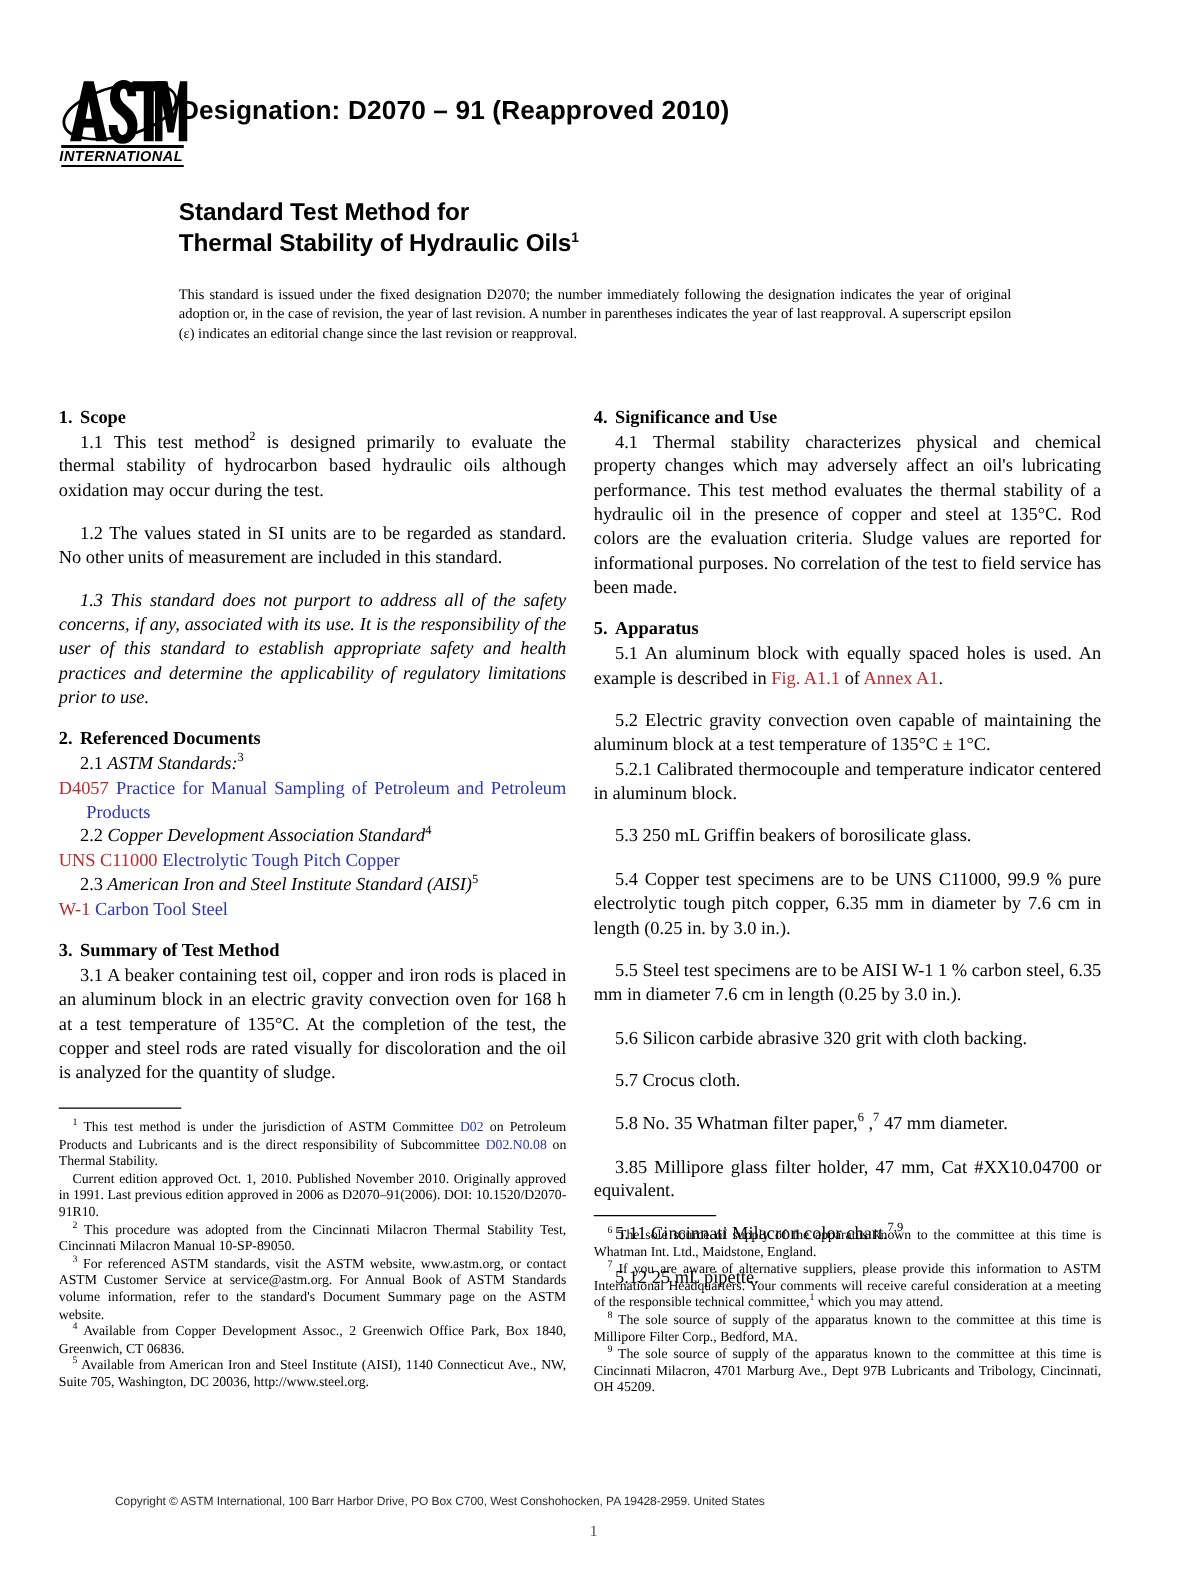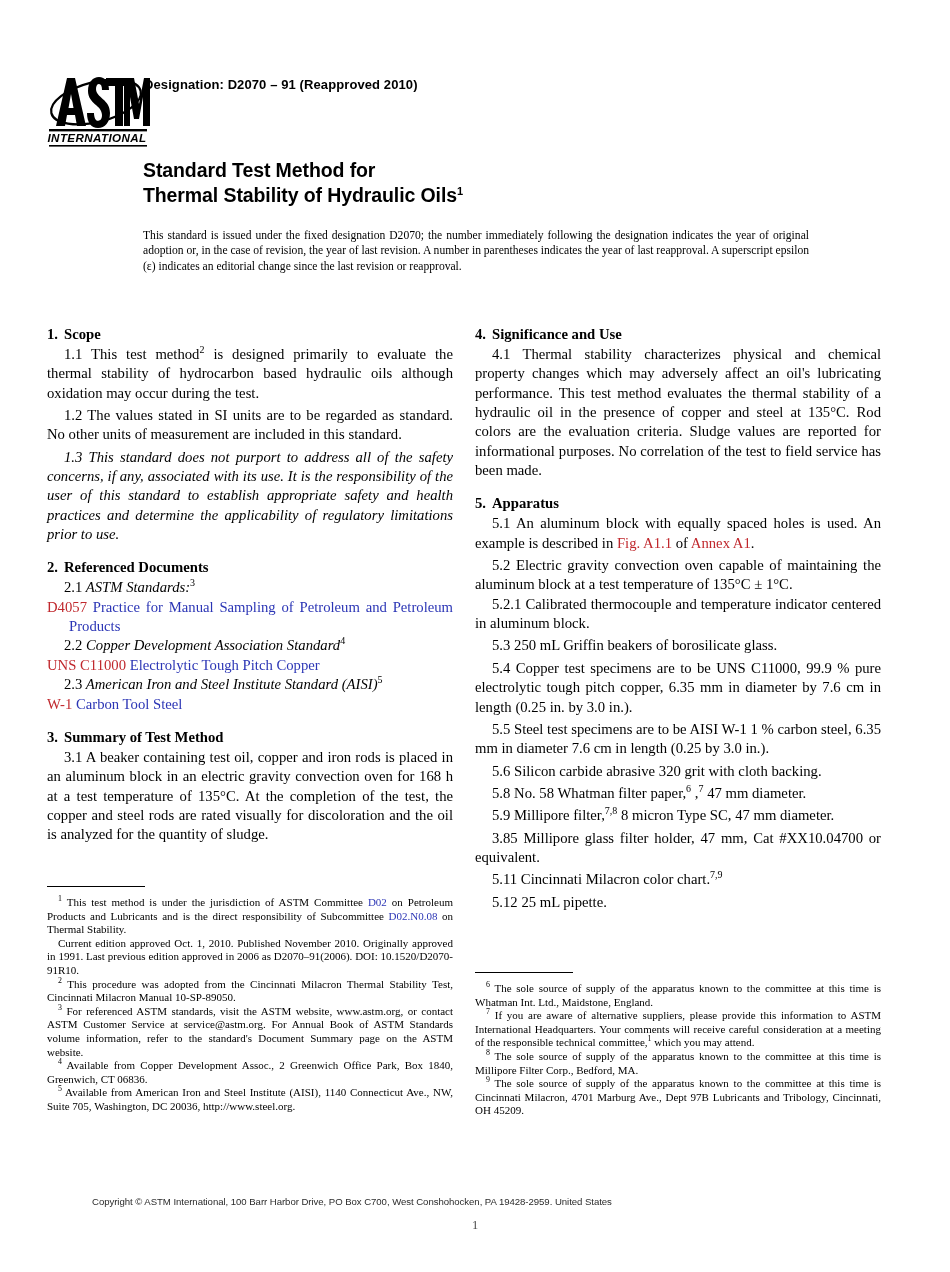--- a/index.html
+++ b/index.html
@@ -27,33 +27,33 @@
   .masthead {
     position: absolute;
     left: 46px;
     top: 58px;
     width: 860px;
     height: 86px;
   }
   .logo {
     position: absolute;
     left: 0;
-    top: 13px;
+    top: 0;
     width: 104px;
     height: 80px;
   }
   .logo svg { display: block; }
 
   .designation {
     position: absolute;
     left: 98px;
     top: 19px;
     font-family: "Liberation Sans", "DejaVu Sans", sans-serif;
     font-weight: bold;
-    font-size: 13px;
+    font-size: 21px;
     letter-spacing: 0.1px;
     white-space: nowrap;
   }
 
   
   .titleblock {
     position: absolute;
     left: 143px;
     top: 158px;
     width: 700px;
@@ -102,21 +102,21 @@
   h2.sec .num { margin-right: 6px; }
 
   p.para {
     margin: 0;
     text-align: justify;
     text-justify: inter-word;
     text-indent: 17px;
     -webkit-hyphens: manual;
     hyphens: manual;
   }
-  p.gap { margin-top: 3px; }
+  p.gap { margin-top: 15px; }
   p.italic { font-style: italic; }
 
   .sec-gap { height: 13px; }
 
   sup {
     font-size: 0.68em;
     vertical-align: super;
     line-height: 0;
   }
 
@@ -286,24 +286,24 @@
     <p class="para">5.2.1 Calibrated thermocouple and temperature indicator centered in aluminum block.</p>
 
     <p class="para gap">5.3 250 mL Griffin beakers of borosilicate glass.</p>
 
     <p class="para gap">5.4 Copper test specimens are to be UNS C11000, 99.9 % pure electrolytic tough pitch copper, 6.35 mm in diameter by 7.6 cm in length (0.25 in. by 3.0 in.).</p>
 
     <p class="para gap">5.5 Steel test specimens are to be AISI W-1 1 % carbon steel, 6.35 mm in diameter 7.6 cm in length (0.25 by 3.0 in.).</p>
 
     <p class="para gap">5.6 Silicon carbide abrasive 320 grit with cloth backing.</p>
 
-
-    <p class="para gap"><span>5.8 No. 58 Whatman filter paper,</span><sup>6</sup><span> ,</span><sup>7</sup><span> 47 mm diameter.</span></p>
-
-    <p class="para gap"><span>5.9 Millipore filter,</span><sup>7,8</sup><span> 8 micron Type SC, 47 mm diameter.</span></p>
+    <p class="para gap">5.7 Crocus cloth.</p>
+
+    <p class="para gap"><span>5.8 No. 35 Whatman filter paper,</span><sup>6</sup><span> ,</span><sup>7</sup><span> 47 mm diameter.</span></p>
+
 
     <p class="para gap">3.85 Millipore glass filter holder, 47 mm, Cat #XX10.04700 or equivalent.</p>
 
     <p class="para gap"><span>5.11 Cincinnati Milacron color chart.</span><sup>7,9</sup></p>
 
     <p class="para gap">5.12 25 mL pipette.</p>
   </div>
 
   <div class="footnotes footnotes-left">
     <div class="fn-rule"></div>

